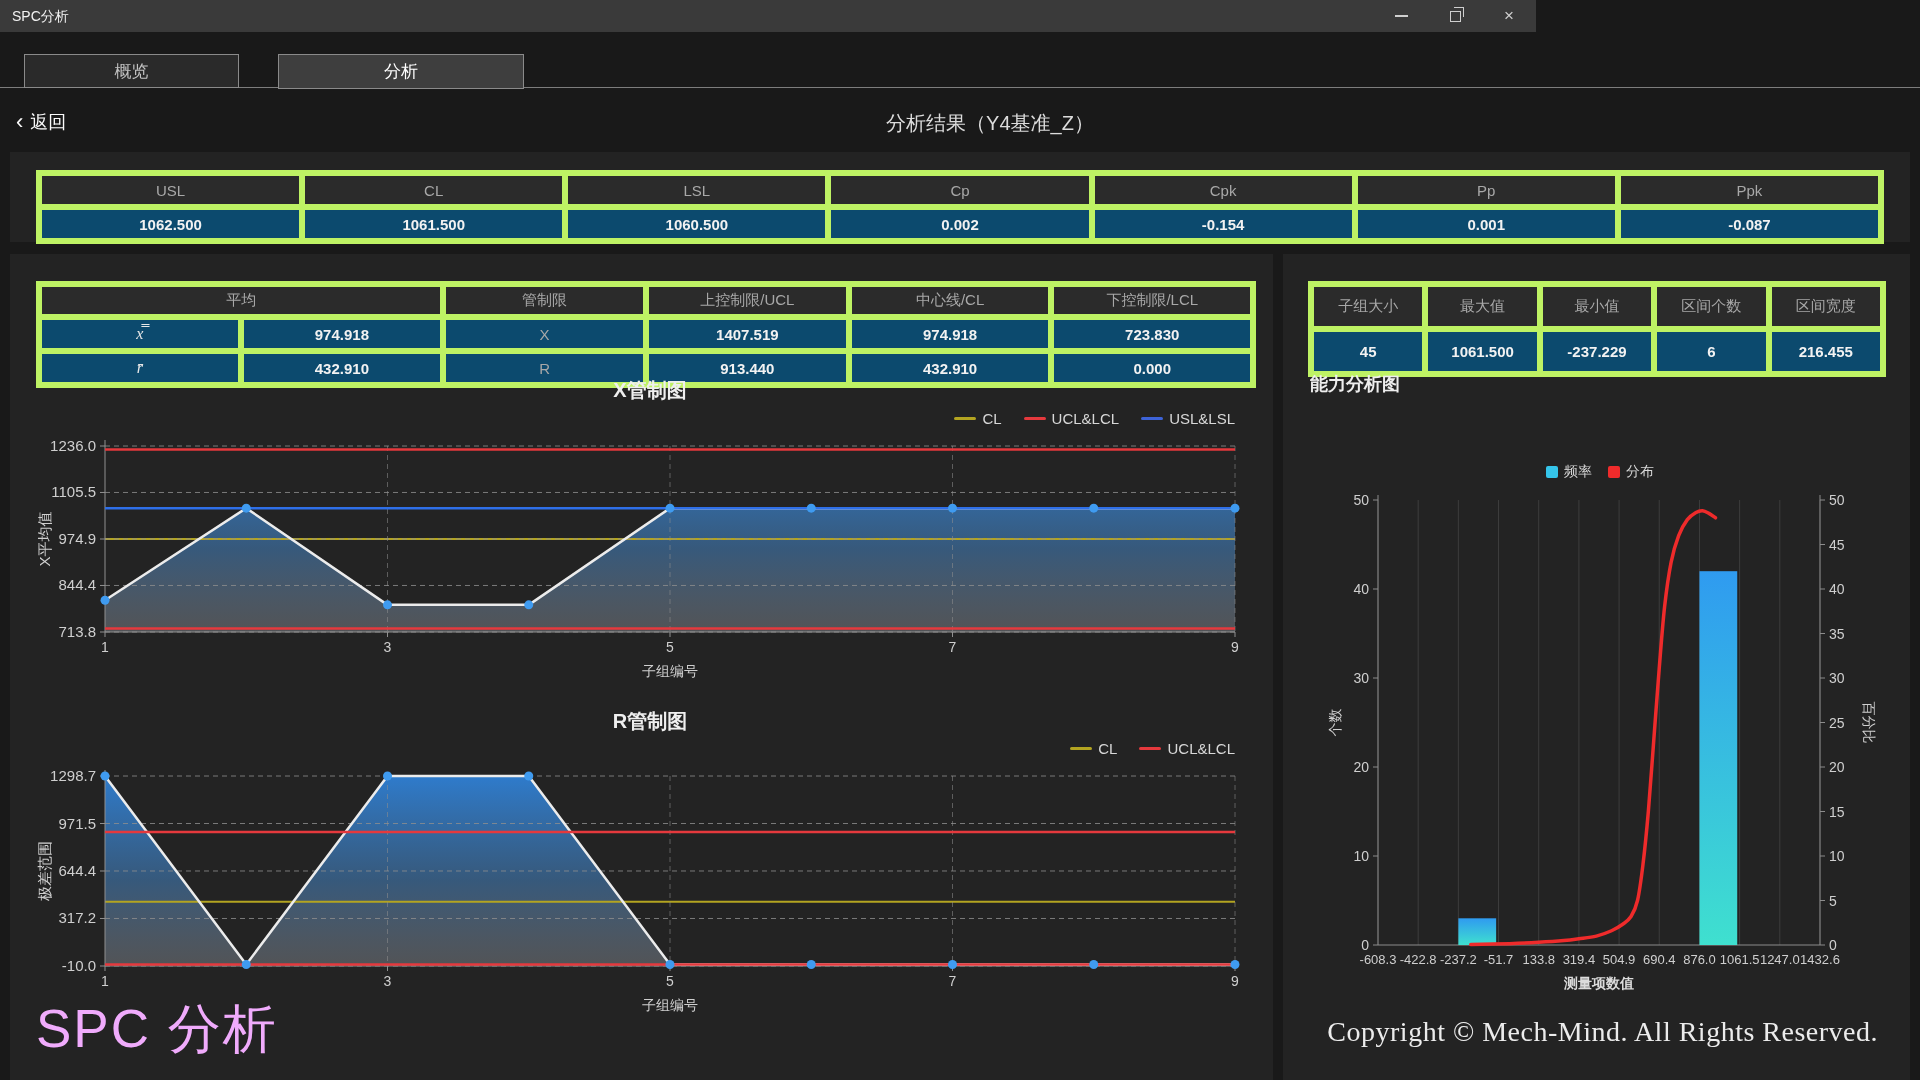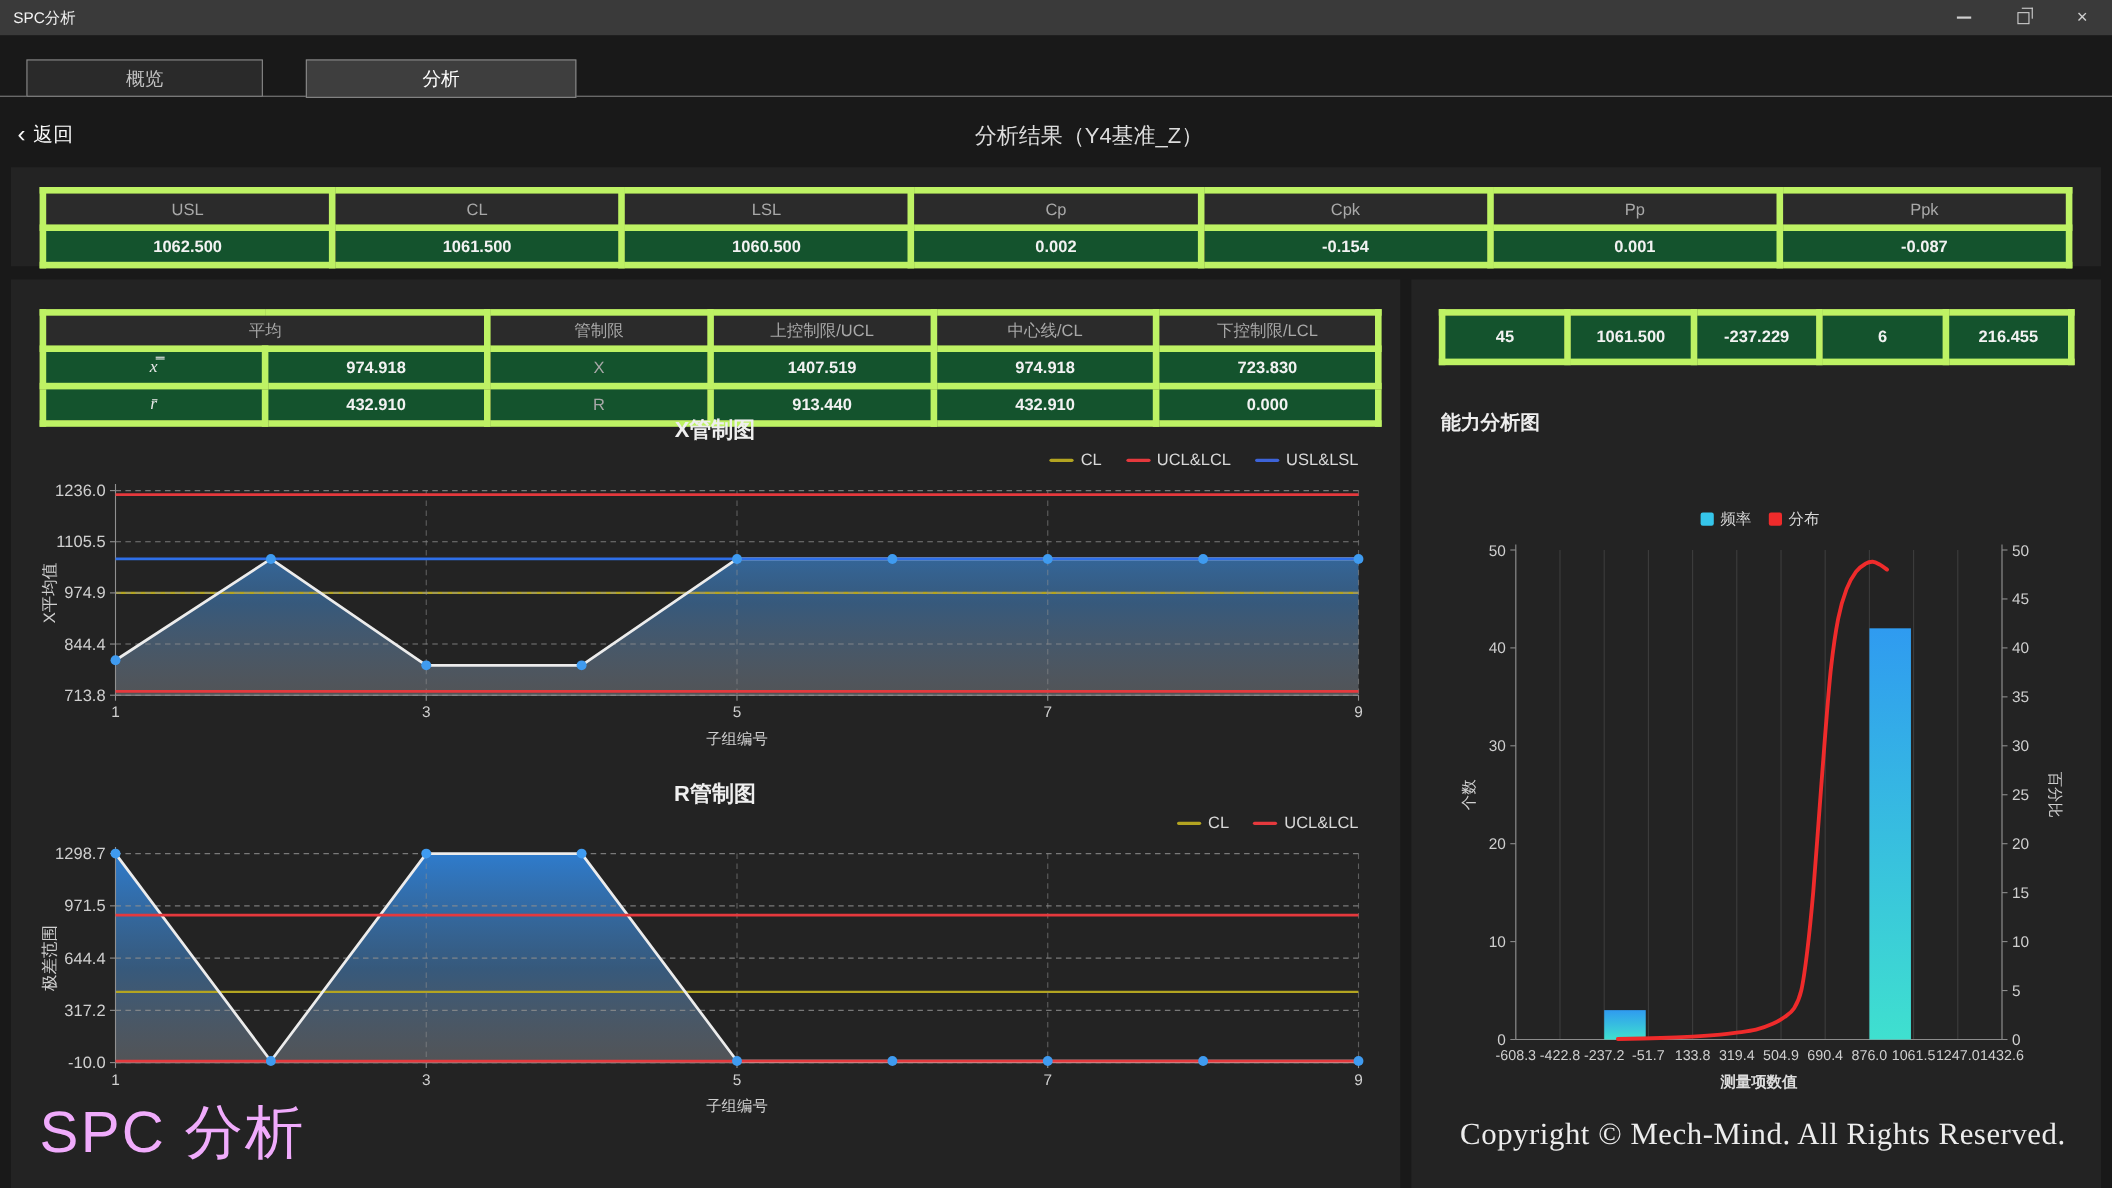--- a/index.html
+++ b/index.html
@@ -1,20 +1,20 @@
 <!DOCTYPE html>
 <html><head>
 <meta charset="utf-8">
 <style>
   html,body{margin:0;padding:0;background:#191919;}
   body{width:1920px;height:1080px;position:relative;overflow:hidden;
        font-family:"Liberation Sans",sans-serif;color:#e0e0e0;}
   .abs{position:absolute;}
   
-  .titlebar{left:0;top:0;width:1920px;height:32px;background:#3a3a3a;}
+  .titlebar{left:0;top:0;width:1536px;height:32px;background:#3a3a3a;}
   .titlebar .ttl{position:absolute;left:12px;top:0;line-height:32px;font-size:14px;color:#f2f2f2;}
   .winbtns{position:absolute;right:0;top:0;height:32px;display:flex;}
   .winbtn{width:54px;height:32px;display:flex;align-items:center;justify-content:center;color:#cfcfcf;font-size:17px;}
   .min-glyph{display:block;width:13px;height:2px;background:#cfcfcf;}
   .restore-glyph{display:block;width:9px;height:9px;border:1.5px solid #cfcfcf;position:relative;background:#3a3a3a;}
   .restore-glyph::before{content:"";position:absolute;left:3px;top:-5px;width:9px;height:9px;border:1.5px solid #cfcfcf;border-left:none;border-bottom:none;}
   
   .tabline{left:0;top:87px;width:1920px;height:1px;background:#7d7d7d;}
   .tab{top:54px;height:34px;line-height:34px;text-align:center;font-size:17px;
        border:1px solid #8a8a8a;box-sizing:border-box;background:#2a2a2a;color:#c2c2c2;z-index:2;}
@@ -25,21 +25,21 @@
   .page-title{left:60px;right:0;top:110px;text-align:center;font-size:20px;color:#dcdcdc;}
   
   .panel{background:#232323;}
   .stats-panel{left:10px;top:152px;width:1900px;height:90px;}
   .left-panel{left:10px;top:254px;width:1263px;height:826px;}
   .right-panel{left:1283px;top:254px;width:627px;height:826px;}
   
   table{border-collapse:collapse;table-layout:fixed;width:100%;}
   th,td{border:6px solid #bef264;text-align:center;overflow:hidden;white-space:nowrap;}
   th{background:#2b2b2b;color:#a8a8a8;font-weight:400;font-size:15px;}
-  td{background:#14532d;color:#f2f2f2;font-weight:700;font-size:15px;}
+  td{background:#0c4a6e;color:#f2f2f2;font-weight:700;font-size:15px;}
   td.dim{color:#a8a8a8;font-weight:400;}
   td.sym{color:#e8e8e8;font-weight:400;font-family:"Liberation Serif",serif;font-style:italic;font-size:16px;}
   .stats-table-wrap{left:36px;top:152px;width:1848px;}
   .stats-table-wrap th,.stats-table-wrap td{height:26px;}
   .ctl-table-wrap{left:36px;top:281px;width:1220px;}
   .ctl-table-wrap th{height:25px;}
   .ctl-table-wrap td{height:26px;}
   .sum-table-wrap{left:1308px;top:281px;width:578px;}
   .sum-table-wrap th,.sum-table-wrap td{height:37px;}
   
@@ -147,20 +147,27 @@
       <td>432.910</td>
       <td>0.000</td>
     </tr>
   </tbody>
     </table>
 </div>
 
 <div class="abs sum-table-wrap">
   <table>
     <tbody>
+        <tr>
+      <th>子组大小</th>
+      <th>最大值</th>
+      <th>最小值</th>
+      <th>区间个数</th>
+      <th>区间宽度</th>
+    </tr>
     <tr>
       <td>45</td>
       <td>1061.500</td>
       <td>-237.229</td>
       <td>6</td>
       <td>216.455</td>
     </tr>
   </tbody>
     </table>
 </div>

